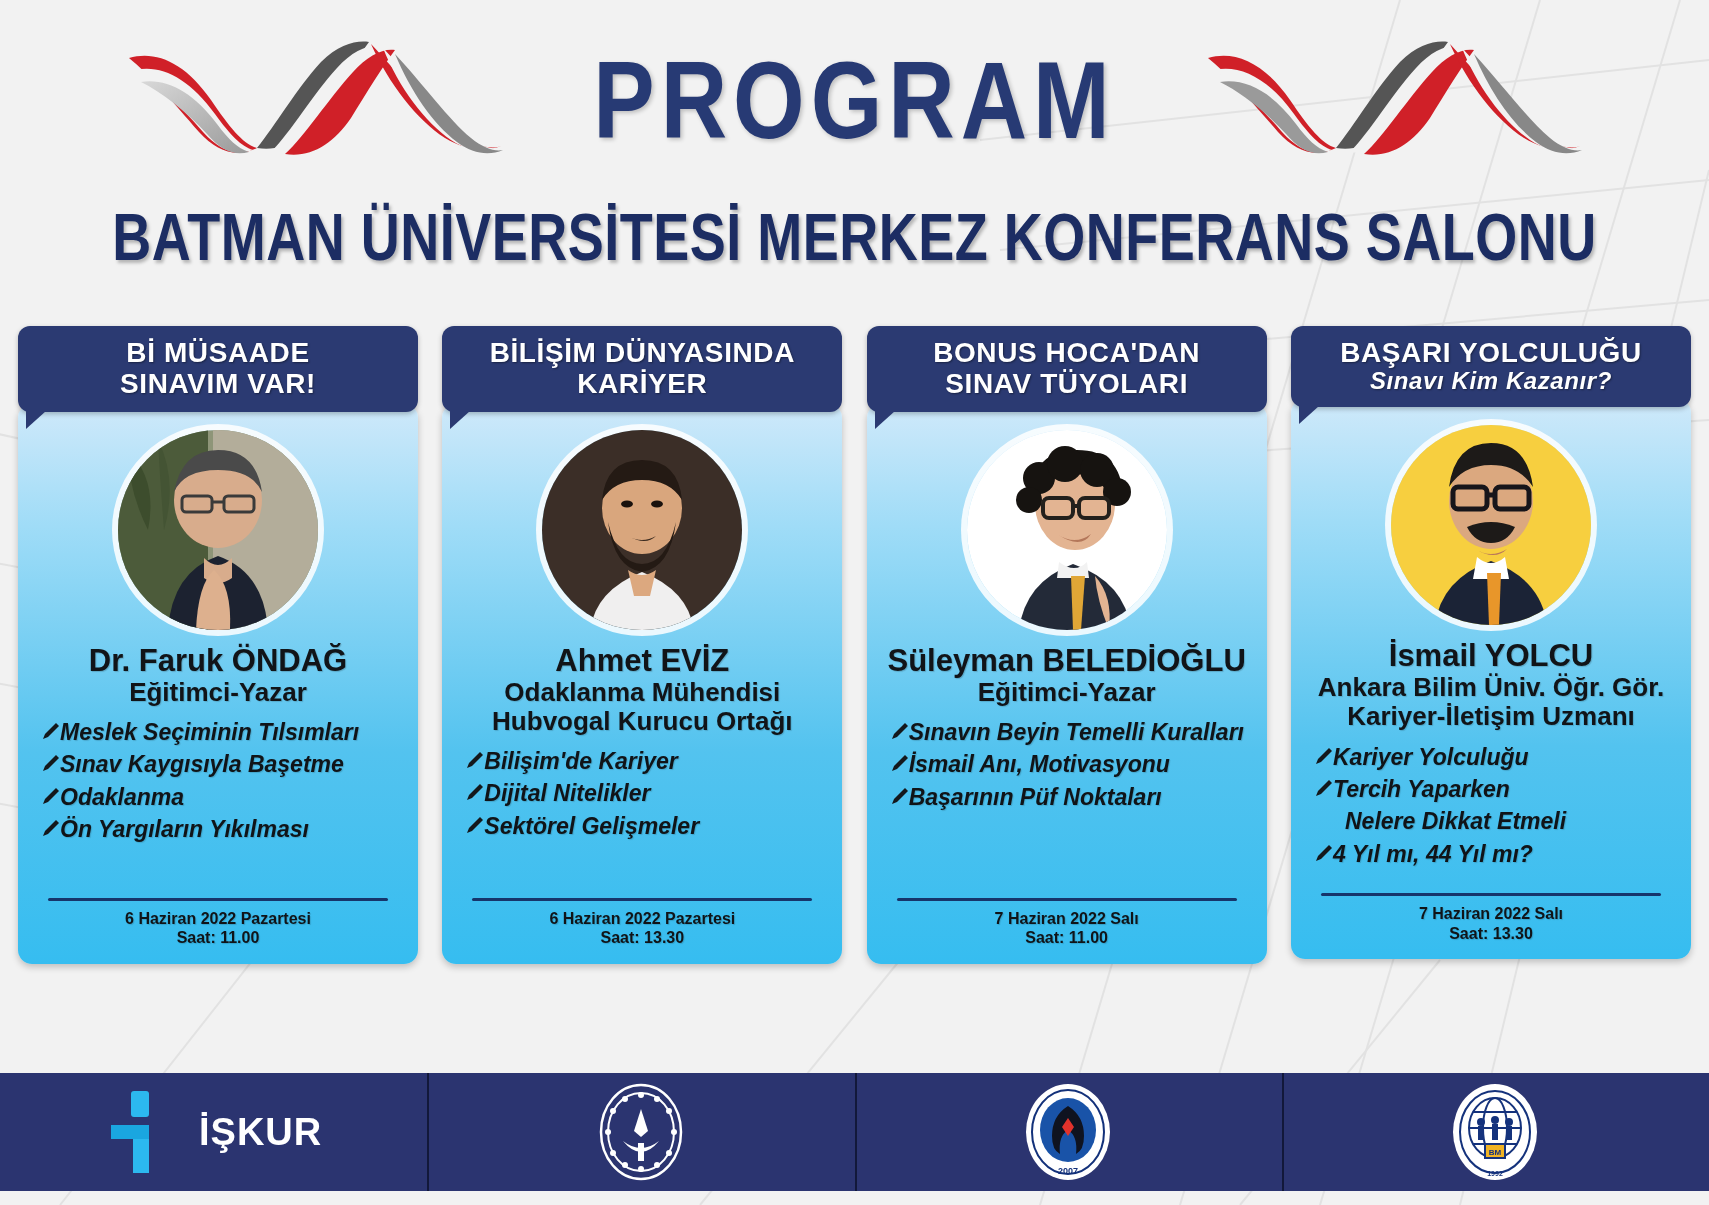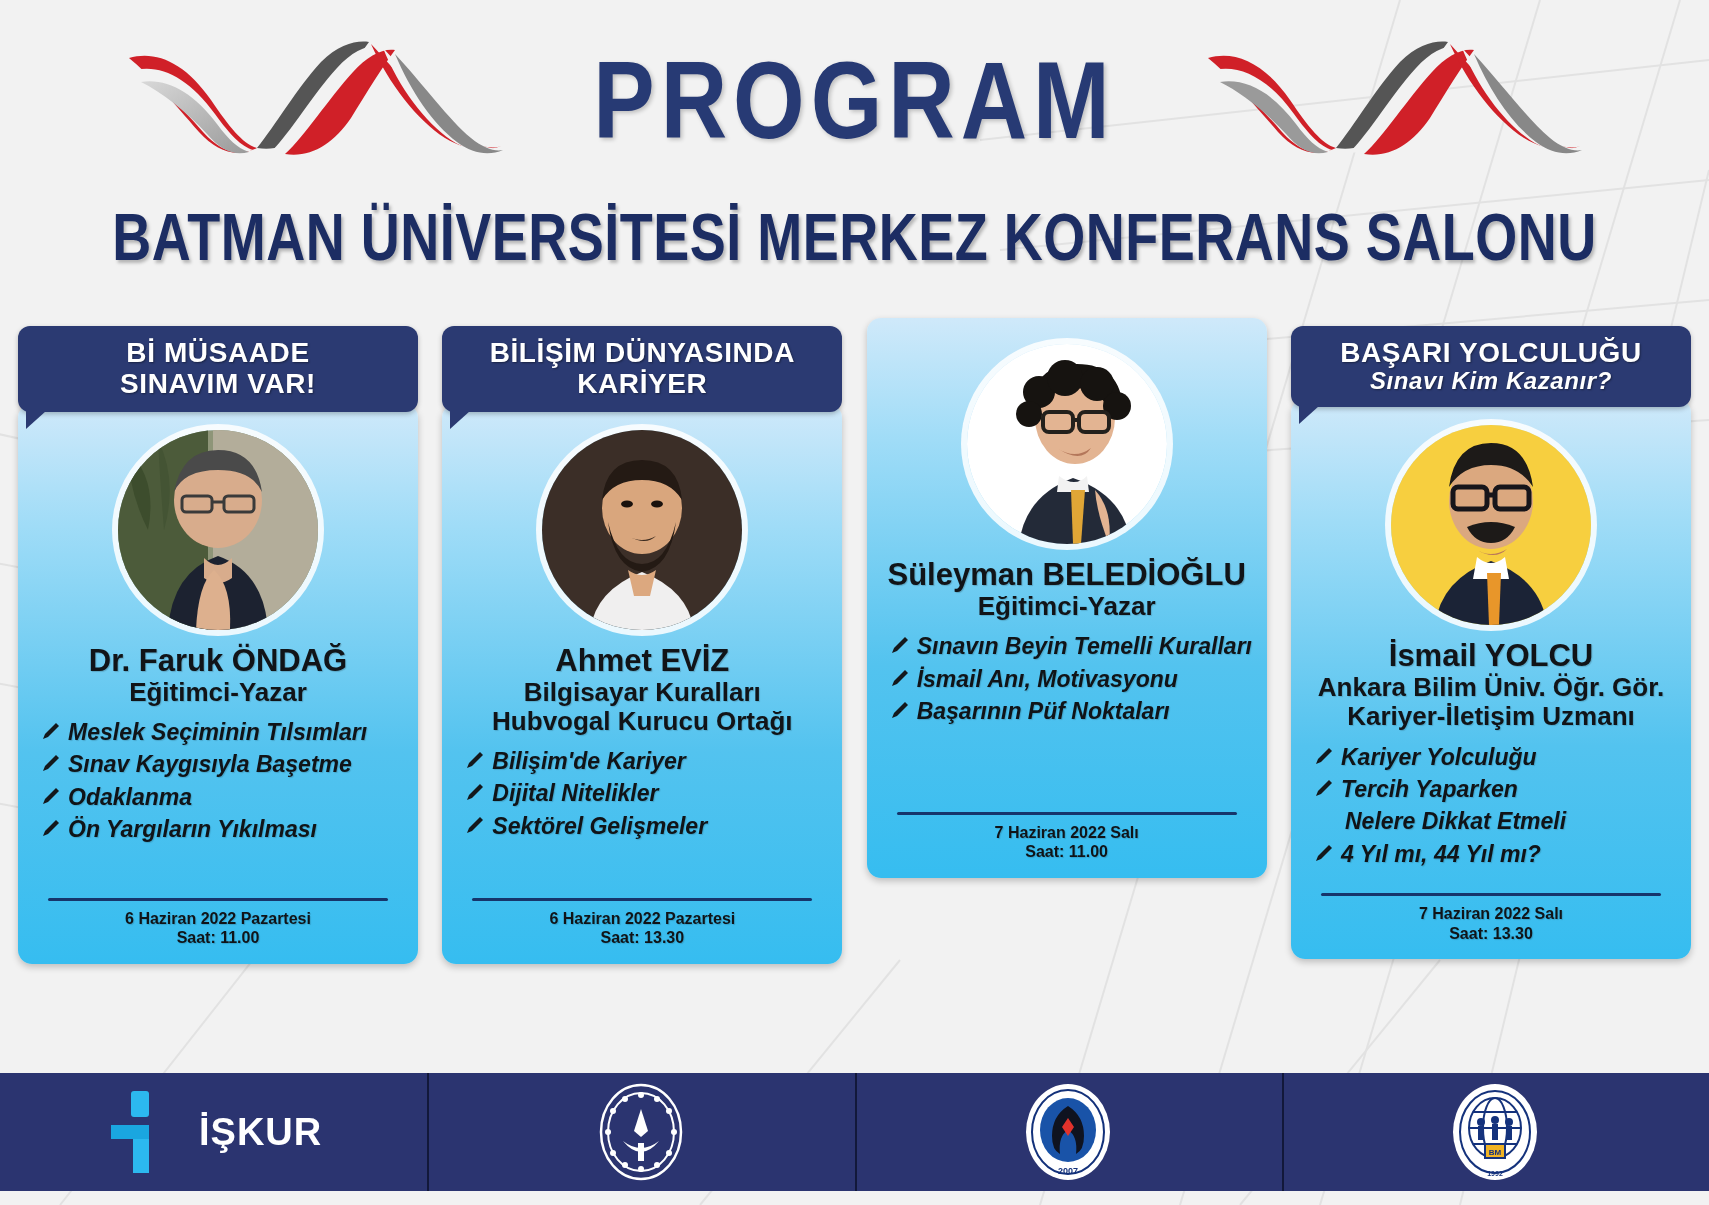--- a/index.html
+++ b/index.html
@@ -173,21 +173,21 @@
 
   .topics {
     list-style: none;
     margin-top: 10px;
     padding-left: 10px;
     flex: 1 1 auto;
   }
   .topic {
     display: flex;
     align-items: flex-start;
-    gap: 8px;
+    gap: 0;
     font-size: 23px;
     font-style: italic;
     font-weight: bold;
     color: #101418;
     line-height: 1.32;
     text-shadow: 1px 1px 1px rgba(0,0,0,0.15);
     margin-bottom: 2px;
   }
   .topic.cont { padding-left: 32px; }
   .pen-icon { flex: 0 0 auto; margin-top: 4px; }
@@ -380,21 +380,21 @@
               <ellipse cx="85" cy="74" rx="6" ry="3.5" fill="#1a120d"></ellipse>
               <ellipse cx="115" cy="74" rx="6" ry="3.5" fill="#1a120d"></ellipse>
               <path d="M66 92 q10 42 34 42 q24 0 34-42 q-6 46 -34 50 q-28-4 -34-50z" fill="#241a14"></path>
               <path d="M86 106 q14 8 28 0 q-10 10 -28 0z" fill="#3a2a1f"></path>
               <path d="M48 200 q6-40 52-58 q46 18 52 58z" fill="#f0efef"></path>
               <path d="M86 140 q14 10 28 0 l-6 26 -16 0z" fill="#dca87f"></path>
             </svg>
           </div>
         </div>
         <div class="speaker-name">Ahmet EVİZ</div>
-        <div class="speaker-title" style="white-space:pre-line">Bilgisayar Kuralları
+        <div class="speaker-title" style="white-space:pre-line">Odaklanma Mühendisi
 Hubvogal Kurucu Ortağı</div>
         <ul class="topics">
           <li class="topic">
             <svg class="pen-icon" width="20" height="20" viewBox="0 0 20 20">
                 <path d="M16 2 l3 3 -11 11 -5 2 2-5z" fill="#14181c"></path>
               </svg>
             <span>Bilişim'de Kariyer</span>
           </li>
           <li class="topic">
             <svg class="pen-icon" width="20" height="20" viewBox="0 0 20 20">
@@ -409,20 +409,24 @@
             <span>Sektörel Gelişmeler</span>
           </li>
         </ul>
         <div class="divider"></div>
         <div class="date-line">6 Haziran 2022 Pazartesi</div>
         <div class="time-line">Saat: 13.30</div>
       </div>
     </div>
 
     <div class="card">
+      <div class="card-banner">
+        <div class="banner-line1">BONUS HOCA'DAN</div>
+        <div class="banner-line2">SINAV TÜYOLARI</div>
+      </div>
       <div class="card-body">
         <div class="avatar-wrap">
           <div class="avatar">
             <svg viewBox="0 0 200 200">
               <rect width="200" height="200" fill="#ffffff"></rect>
               <ellipse cx="108" cy="74" rx="40" ry="46" fill="#e3b492"></ellipse>
               <path d="M64 66 q2-46 46-46 q44 0 46 46 q-8 12 -14 4 q-6-26 -34-26 q-30 0 -36 26 q-6 8 -8-4z" fill="#161310"></path>
               <circle cx="72" cy="48" r="16" fill="#161310"></circle>
               <circle cx="98" cy="34" r="18" fill="#161310"></circle>
               <circle cx="130" cy="40" r="17" fill="#161310"></circle>

